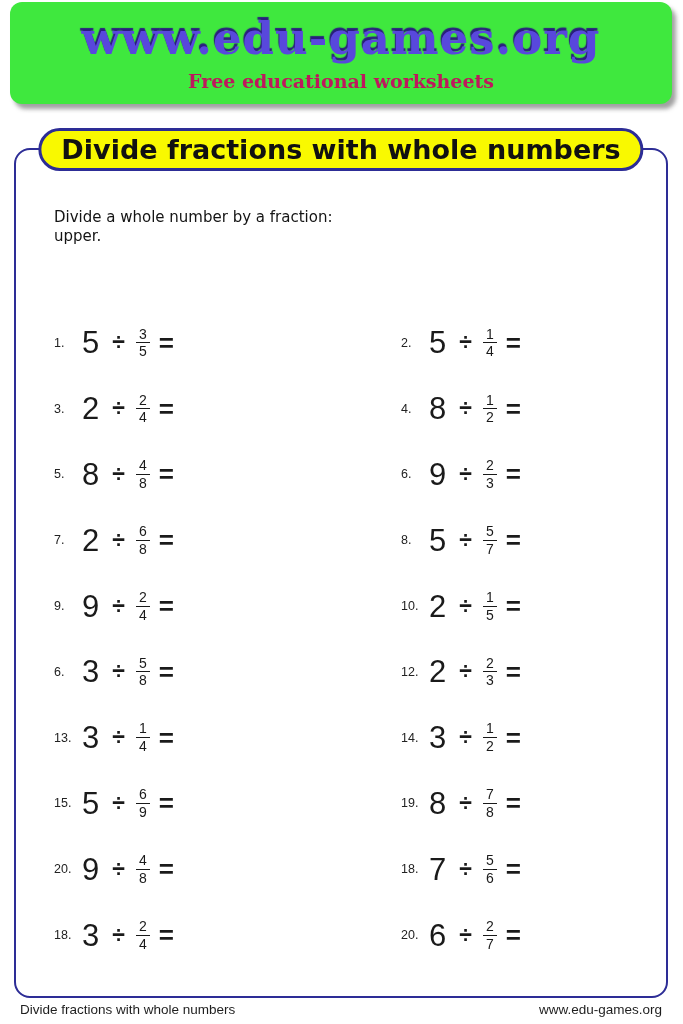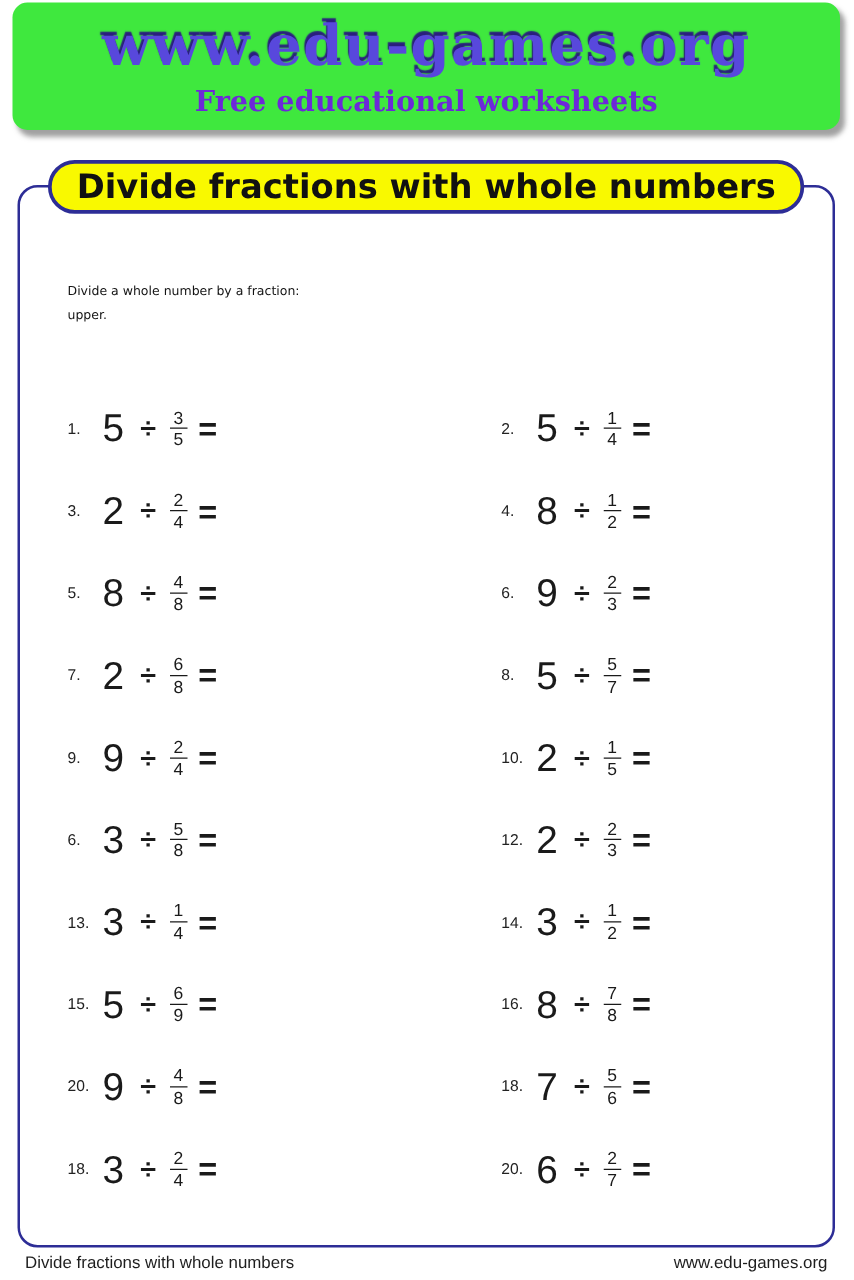--- a/index.html
+++ b/index.html
@@ -17,40 +17,40 @@
   }
   .site-title{
     font-family:"DejaVu Serif","Liberation Serif",serif;
     font-weight:bold;font-size:45px;line-height:1;letter-spacing:1px;
     color:#5848dc;
     text-shadow:-1px -3px 1px #2a1e7e;
     margin-top:2px;
   }
   .site-tagline{
     font-family:"DejaVu Serif","Liberation Serif",serif;
-    font-weight:bold;font-size:23px;color:#6d28d9;margin-top:9px;
+    font-weight:bold;font-size:19px;color:#be185d;margin-top:9px;
   }
 
   
   .worksheet-box{
     position:absolute;left:14px;top:148px;width:650px;height:846px;
     border:2px solid #2d2d96;border-radius:16px;background:#ffffff;
   }
   .title-pill{
     position:absolute;top:-22px;left:50%;transform:translateX(-50%);
     background:#f9f900;border:3px solid #2d2d96;border-radius:22px;
     padding:3px 20px;white-space:nowrap;
     font-family:"DejaVu Sans","Liberation Sans",sans-serif;
     font-weight:600;font-size:27px;color:#111;
   }
 
   .instructions{
-    position:absolute;left:38px;top:74px;width:586px;
+    position:absolute;left:38px;top:58px;width:586px;
     font-family:"DejaVu Sans","Liberation Sans",sans-serif;
-    font-size:10px;line-height:19px;color:#141414;font-weight:500;
+    font-size:15px;line-height:19px;color:#141414;font-weight:500;
   }
 
   
   .problems-grid{
     position:absolute;left:38px;top:160px;right:4px;
     display:grid;grid-template-columns:347px 1fr;grid-auto-rows:65.8px;
     align-items:center;
   }
   .problem{
     display:flex;align-items:center;color:#1a1a1a;
@@ -254,21 +254,21 @@
       <span class="whole">5</span>
       <span class="divsign">÷</span>
       <span class="frac">
         <span class="num">6</span>
         <span class="den">9</span>
       </span>
       <span class="equals">=</span>
     </div>
 
     <div class="problem">
-      <span class="pnum">16.</span>
+      <span class="pnum">19.</span>
       <span class="whole">8</span>
       <span class="divsign">÷</span>
       <span class="frac">
         <span class="num">7</span>
         <span class="den">8</span>
       </span>
       <span class="equals">=</span>
     </div>
 
     <div class="problem">

